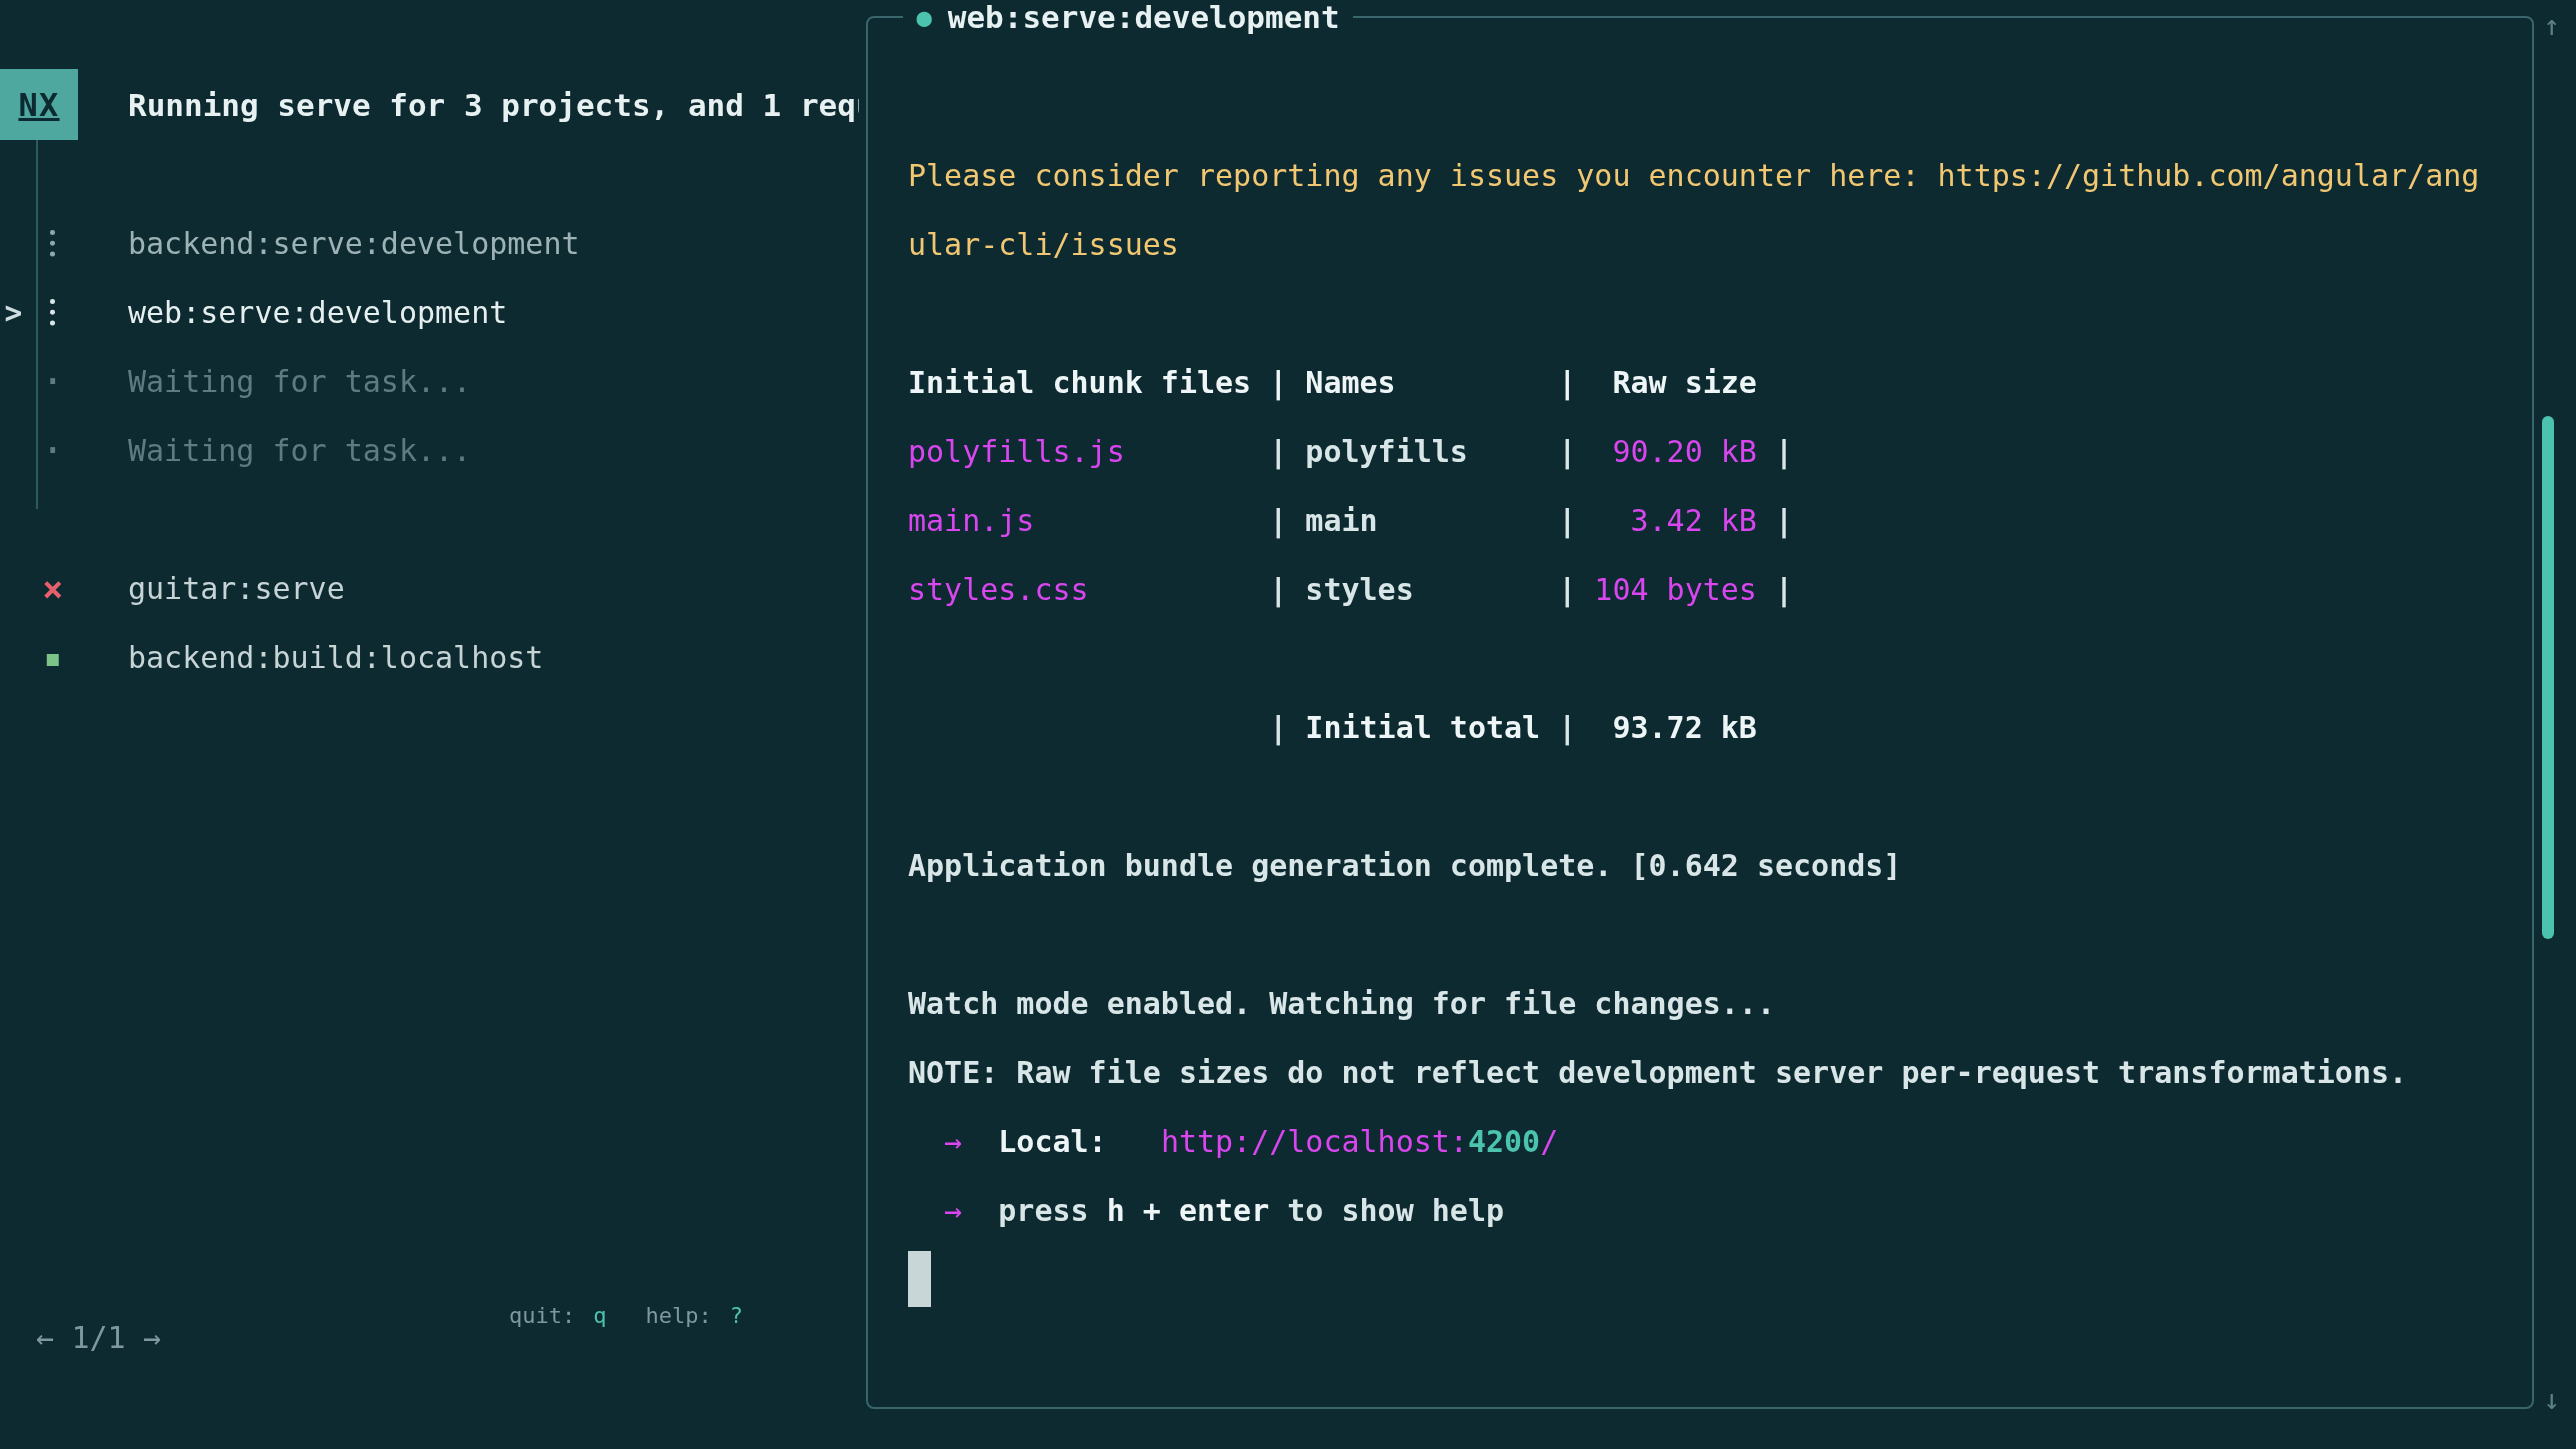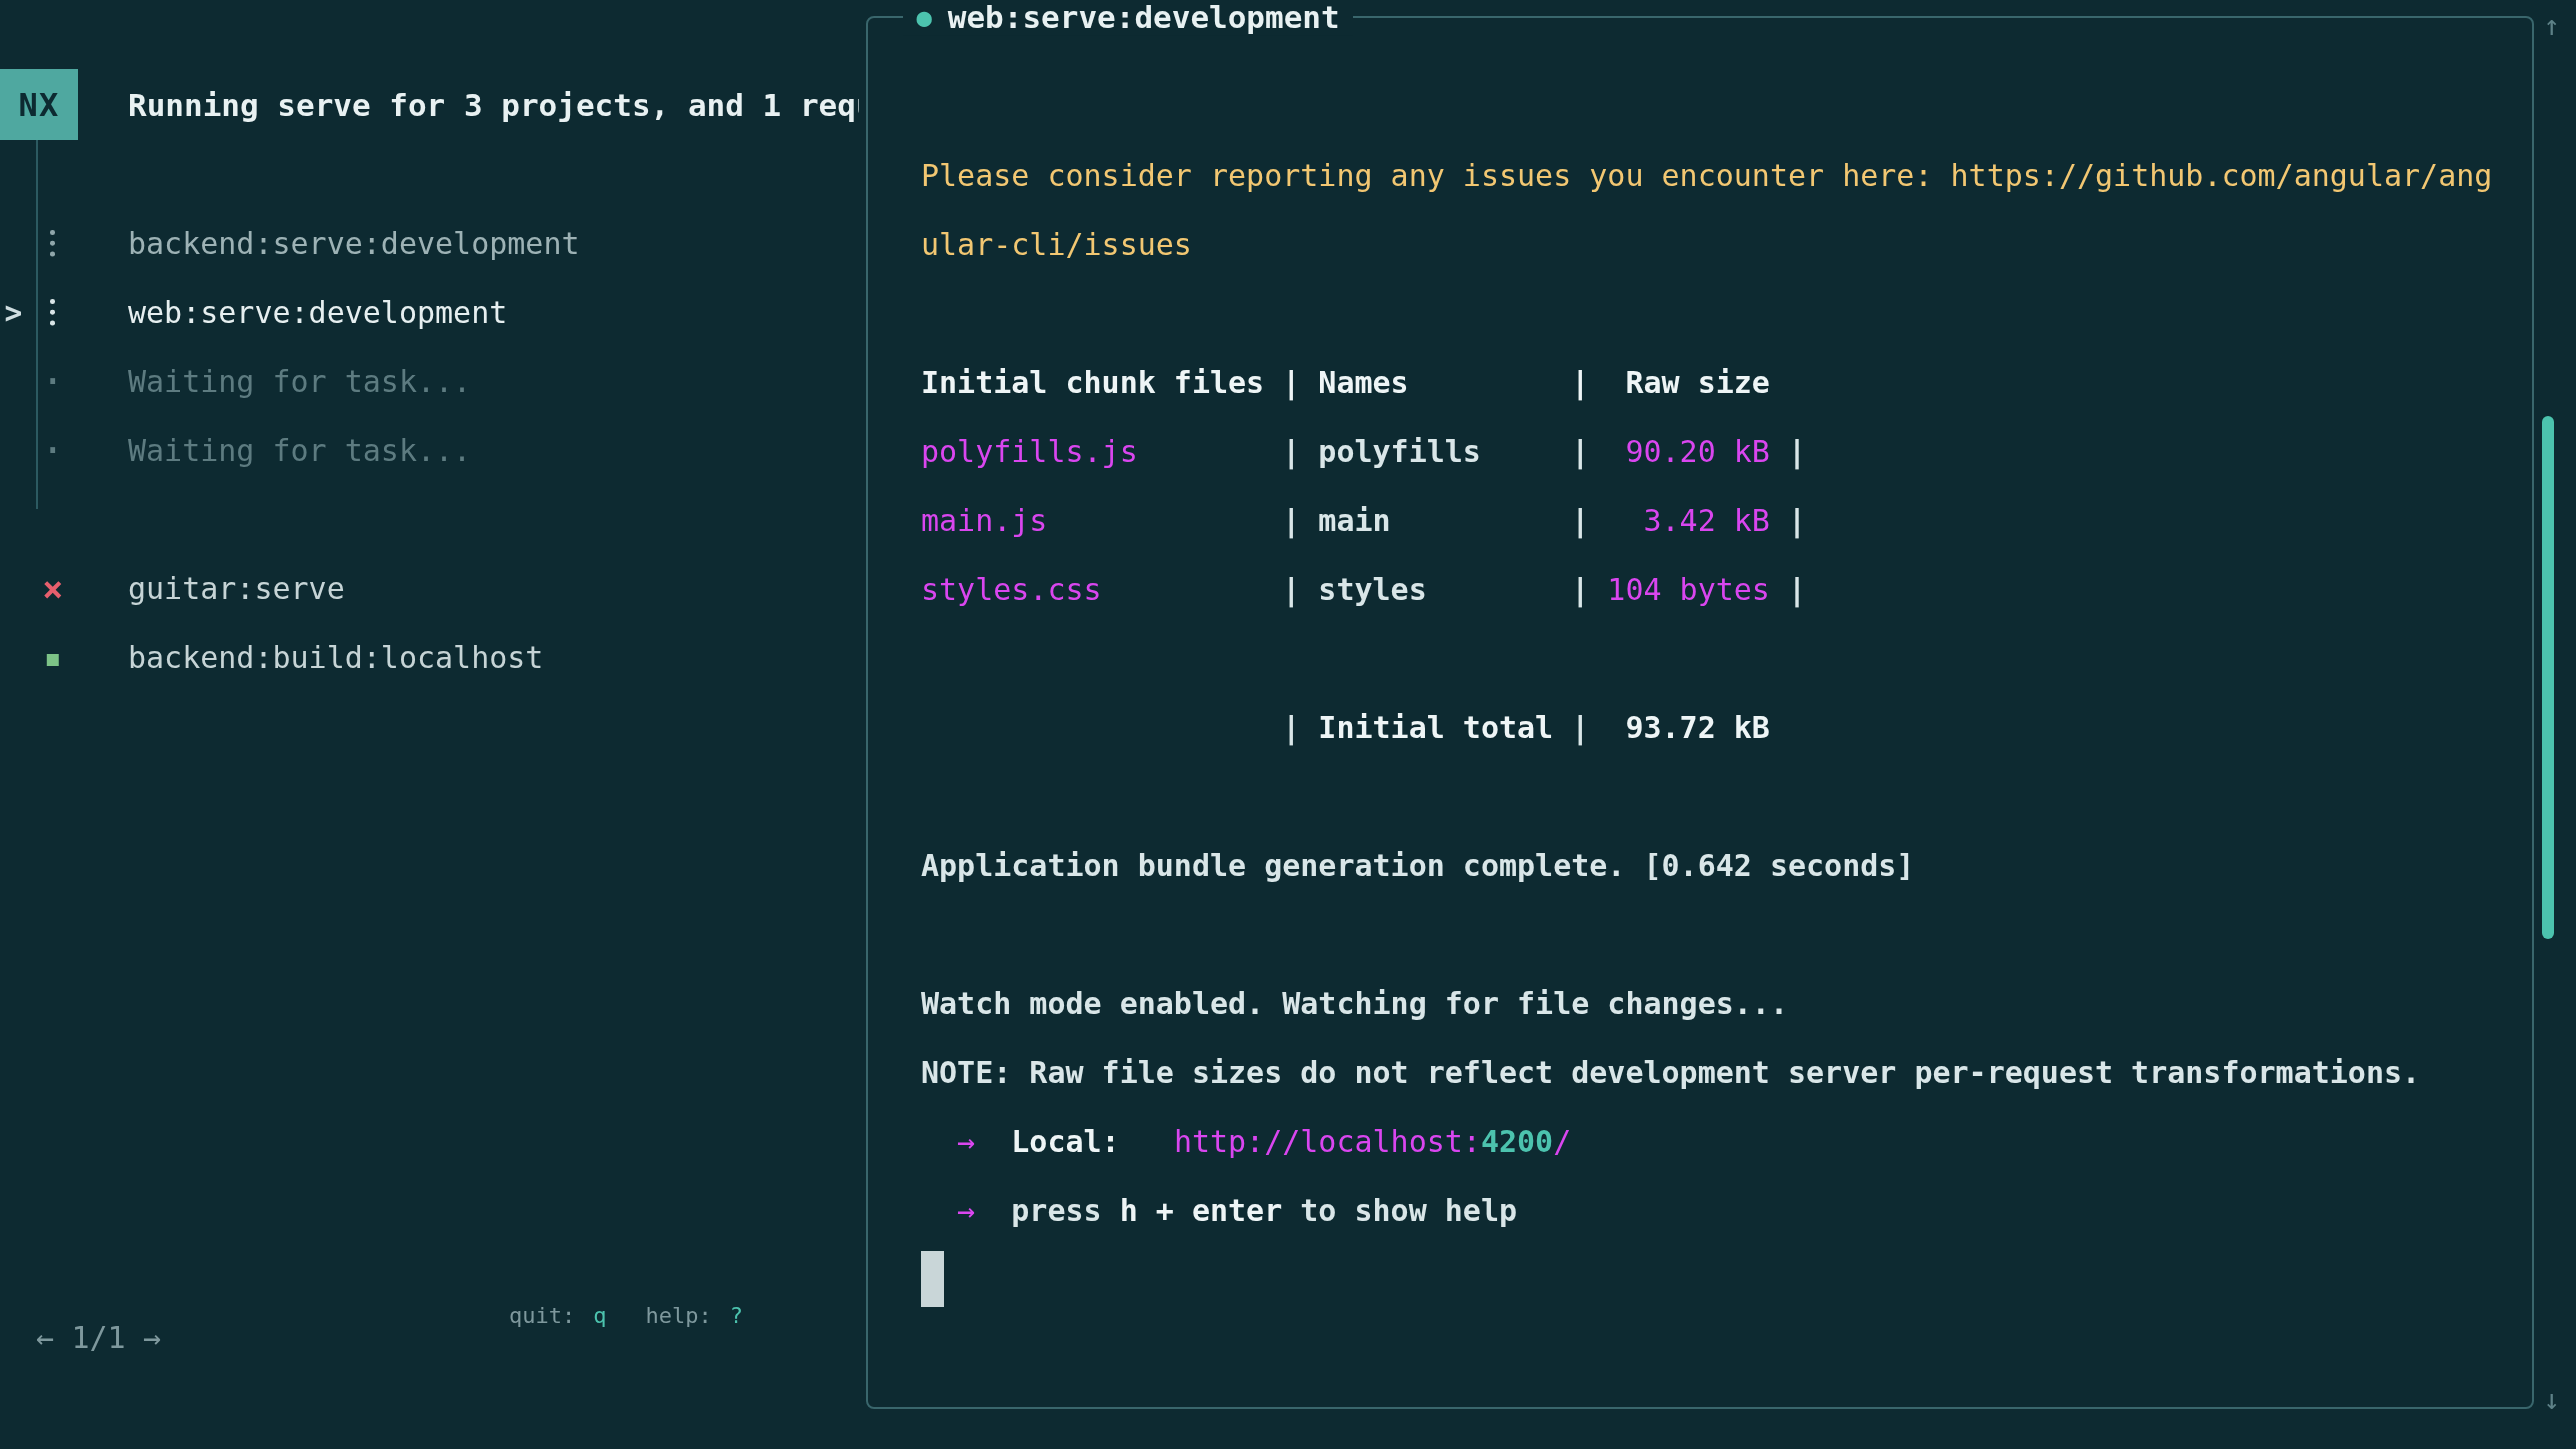--- a/index.html
+++ b/index.html
@@ -6,21 +6,21 @@
   .screen{
     position:relative;width:2576px;height:1449px;overflow:hidden;
     background:#0d2a31;
     font-family:"DejaVu Sans Mono","Liberation Mono",monospace;
     color:#d9e6e8;
   }
   
   .logo{
     position:absolute;left:0;top:69px;width:78px;height:71px;
     background:#4fa8a0;color:#0d2a31;font-size:32px;font-weight:bold;
-    display:flex;align-items:center;justify-content:center;letter-spacing:1.3px;
+    display:flex;align-items:center;justify-content:center;letter-spacing:1.3px;text-decoration:underline;
   }
   .sidebar-title{
     position:absolute;left:128px;top:72px;height:67px;line-height:67px;
     width:731px;overflow:hidden;white-space:nowrap;
     font-size:31px;font-weight:bold;color:#e8f1f2;
   }
   .vline{position:absolute;left:36px;top:140px;width:2px;height:369px;background:#2c5a61;}
   .tasks{position:absolute;left:0;top:209px;width:859px;}
   .task-row{position:relative;height:69px;padding-left:48px;}
   .task-caret{
@@ -70,21 +70,21 @@
     position:absolute;left:866px;top:16px;width:1664px;height:1389px;
     border:2px solid #39666c;border-radius:8px;background:#0d2a31;
   }
   .pane-title{
     position:absolute;left:35px;top:0;transform:translateY(-52%);
     background:#0d2a31;padding:0 13.4px;display:flex;align-items:center;gap:16px;
     font-size:31px;font-weight:bold;color:#e8f1f2;white-space:nowrap;
   }
   .pane-title .dot{color:#4cc3ae;font-size:25.5px;font-weight:normal;}
   .term{
-    position:absolute;left:53px;top:123px;
+    position:absolute;left:40px;top:123px;
     font-size:30px;line-height:69px;white-space:pre;
   }
   .tline{height:69px;}
   .s-fg{color:#d9e6e8;font-weight:bold;}
   .s-bold{color:#eef5f6;font-weight:bold;}
   .s-teal{color:#d946ef;}
   .s-tealb{color:#4cc3ae;font-weight:bold;}
   .s-yellow{color:#f2c772;}
   .cursor{
     display:inline-block;width:23px;height:56px;background:#c9d6d8;

